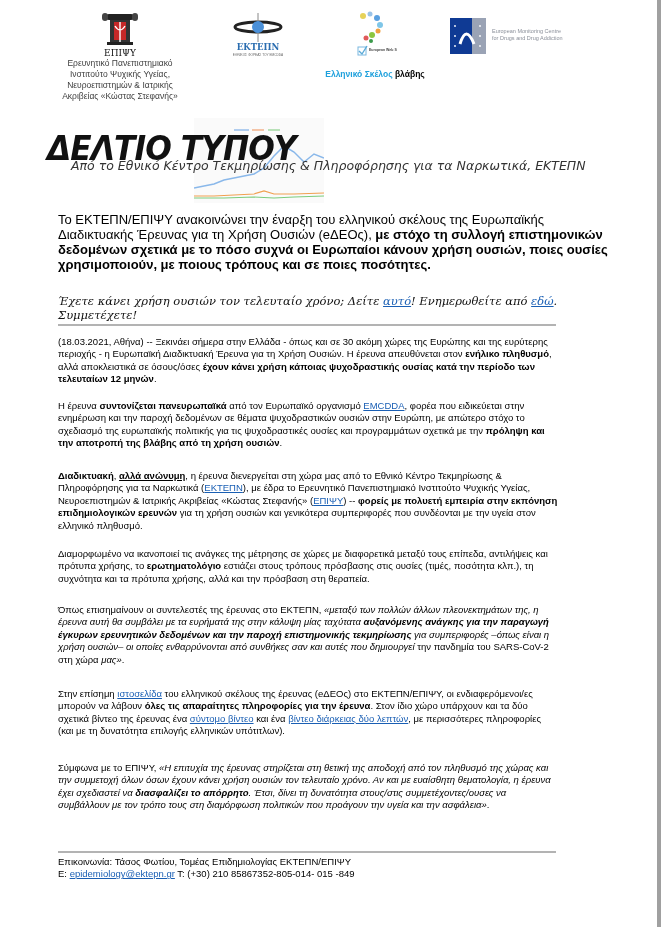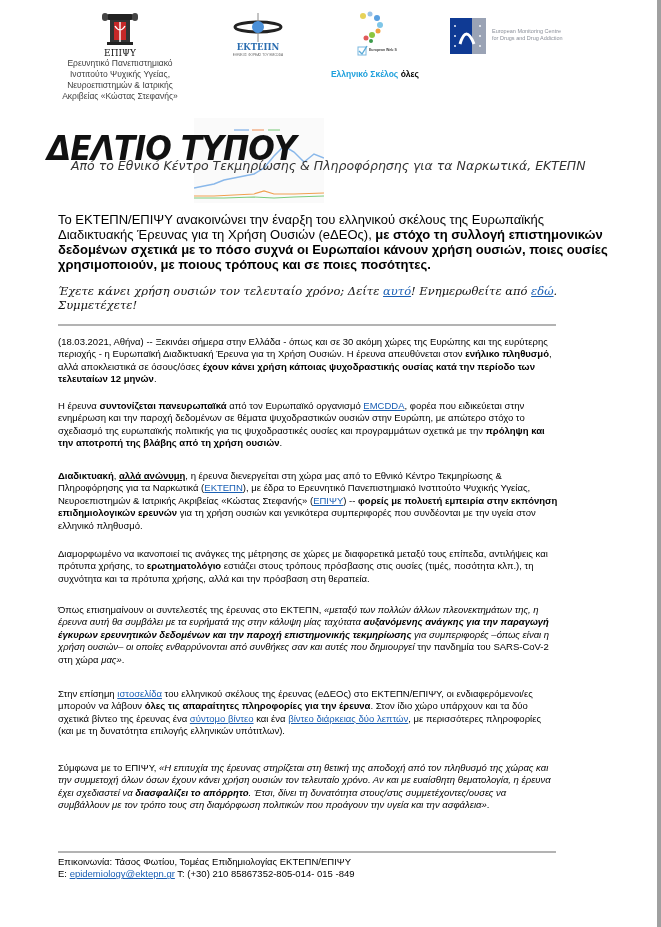--- a/index.html
+++ b/index.html
@@ -40,21 +40,21 @@
     font-family: "DejaVu Sans", sans-serif;
   }
 
   
   .lead {
     position: absolute; top: 212px; left: 58px; width: 555px;
     font-size: 13px; line-height: 15px;
   }
   .lead b { font-weight: bold; }
   .hand {
-    position: absolute; top: 284px; left: 58px; width: 555px;
+    position: absolute; top: 294px; left: 58px; width: 555px;
     font-family: "DejaVu Serif", serif; font-style: italic; font-size: 11.5px; line-height: 14px; color: #111;
   }
   a { color: #1a5fb4; text-decoration: underline; }
   .rule { position: absolute; left: 58px; width: 498px; height: 2px; background: #b3b3b3; }
   .rule1 { top: 324px; }
   .rule2 { top: 851px; }
 
   .body-p {
     position: absolute; left: 58px; width: 500px; font-size: 9.5px; line-height: 12.4px; margin: 0;
   }
@@ -108,21 +108,21 @@
       <circle cx="25" cy="21" r="2.5" fill="#f0a040"></circle>
       <circle cx="19" cy="25" r="3" fill="#8cc63f"></circle>
       <circle cx="13" cy="28" r="2.5" fill="#e05a5a"></circle>
       <circle cx="18" cy="31" r="2" fill="#3a9a4a"></circle>
       <rect x="5" y="37" width="8" height="8" fill="none" stroke="#7ab8e0" stroke-width="1"></rect>
       <path d="M6 41 L9 44 L14 36" stroke="#5aaad8" stroke-width="1.4" fill="none"></path>
       <text x="16" y="41" font-size="3.5" fill="#444">European Web Survey on Drugs</text>
     </svg>
     <span class="caption">
       <br>
-      <span class="blue">Ελληνικό Σκέλος</span><span> όλες</span>
+      <span class="blue">Ελληνικό Σκέλος</span><span> βλάβης</span>
     </span>
   </div>
 
   <div class="logo-col col4">
     <svg class="logo-graphic emcdda-logo" viewBox="0 0 140 36">
       <rect x="0" y="0" width="22" height="36" fill="#0f3a94"></rect>
       <rect x="22" y="0" width="14" height="36" fill="#9aa3b5"></rect>
       <path d="M10 26 Q16 6 24 26" stroke="#fff" stroke-width="3" fill="none"></path>
       <circle cx="5" cy="8" r="0.9" fill="#fff"></circle>
         <circle cx="5" cy="18" r="0.9" fill="#fff"></circle>

